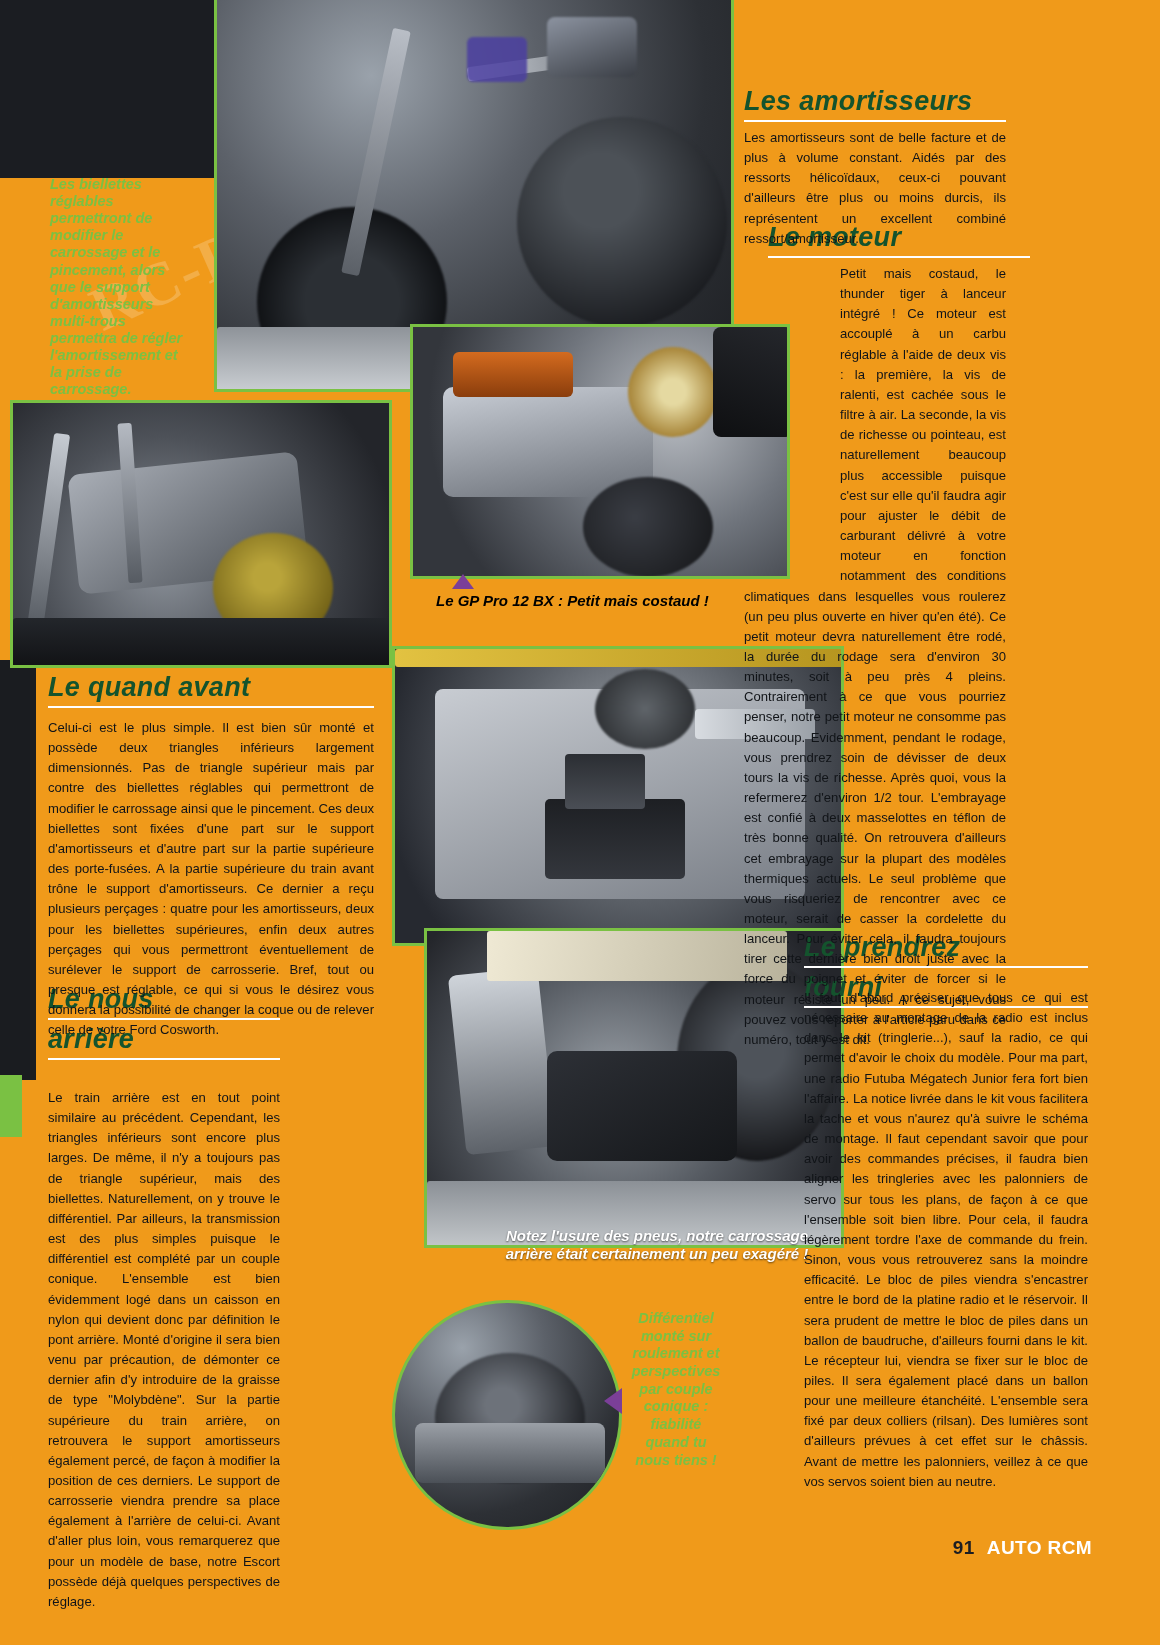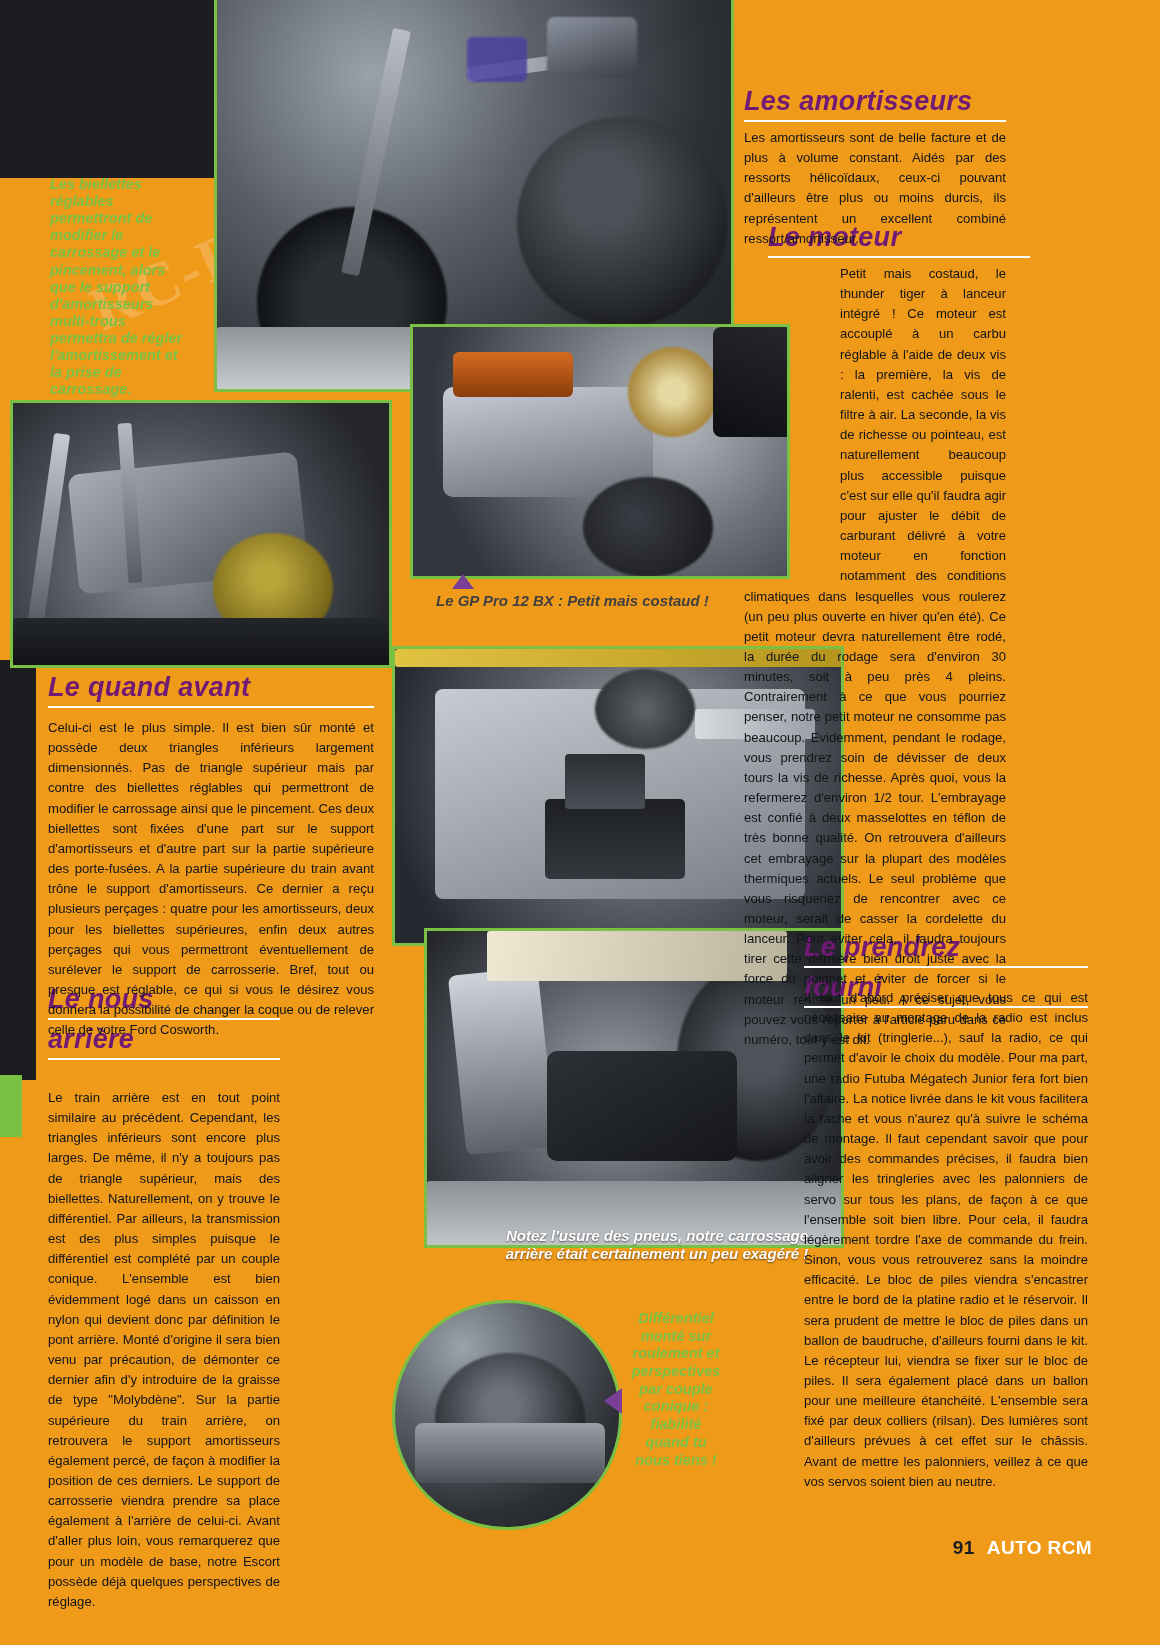--- a/index.html
+++ b/index.html
@@ -105,21 +105,21 @@
     color: #ffffff;
   }
   #caption-biellettes {
     left: 50px; top: 176px; width: 140px;
     font-size: 14.5px;
     color: #7ac143;
   }
   #caption-engine {
     left: 436px; top: 592px; width: 330px;
     font-size: 15px;
-    color: #404040;
+    color: #000000;
   }
   #caption-rear-body {
     left: 492px; top: 1227px; width: 330px;
     font-size: 15px;
     text-align: center;
     text-shadow: 0 1px 2px rgba(0,0,0,.6);
   }
   #caption-differential {
     left: 628px; top: 1310px; width: 96px;
     font-size: 14.5px;
@@ -143,21 +143,21 @@
     border-bottom: 13px solid transparent;
     border-right: 18px solid #7b3f98;
   }
 
   
   .h-green {
     position: absolute;
     font-family: "Liberation Sans", sans-serif;
     font-style: italic;
     font-weight: bold;
-    color: #701a75;
+    color: #14532d;
     font-size: 27px;
     letter-spacing: .3px;
   }
   .h-green .rule {
     display: block;
     border-bottom: 2px solid #ffffff;
     margin-top: 3px;
   }
   #h-amortisseurs { left: 744px; top: 86px; width: 262px; }
   #h-moteur       { left: 768px; top: 222px; width: 262px; }

